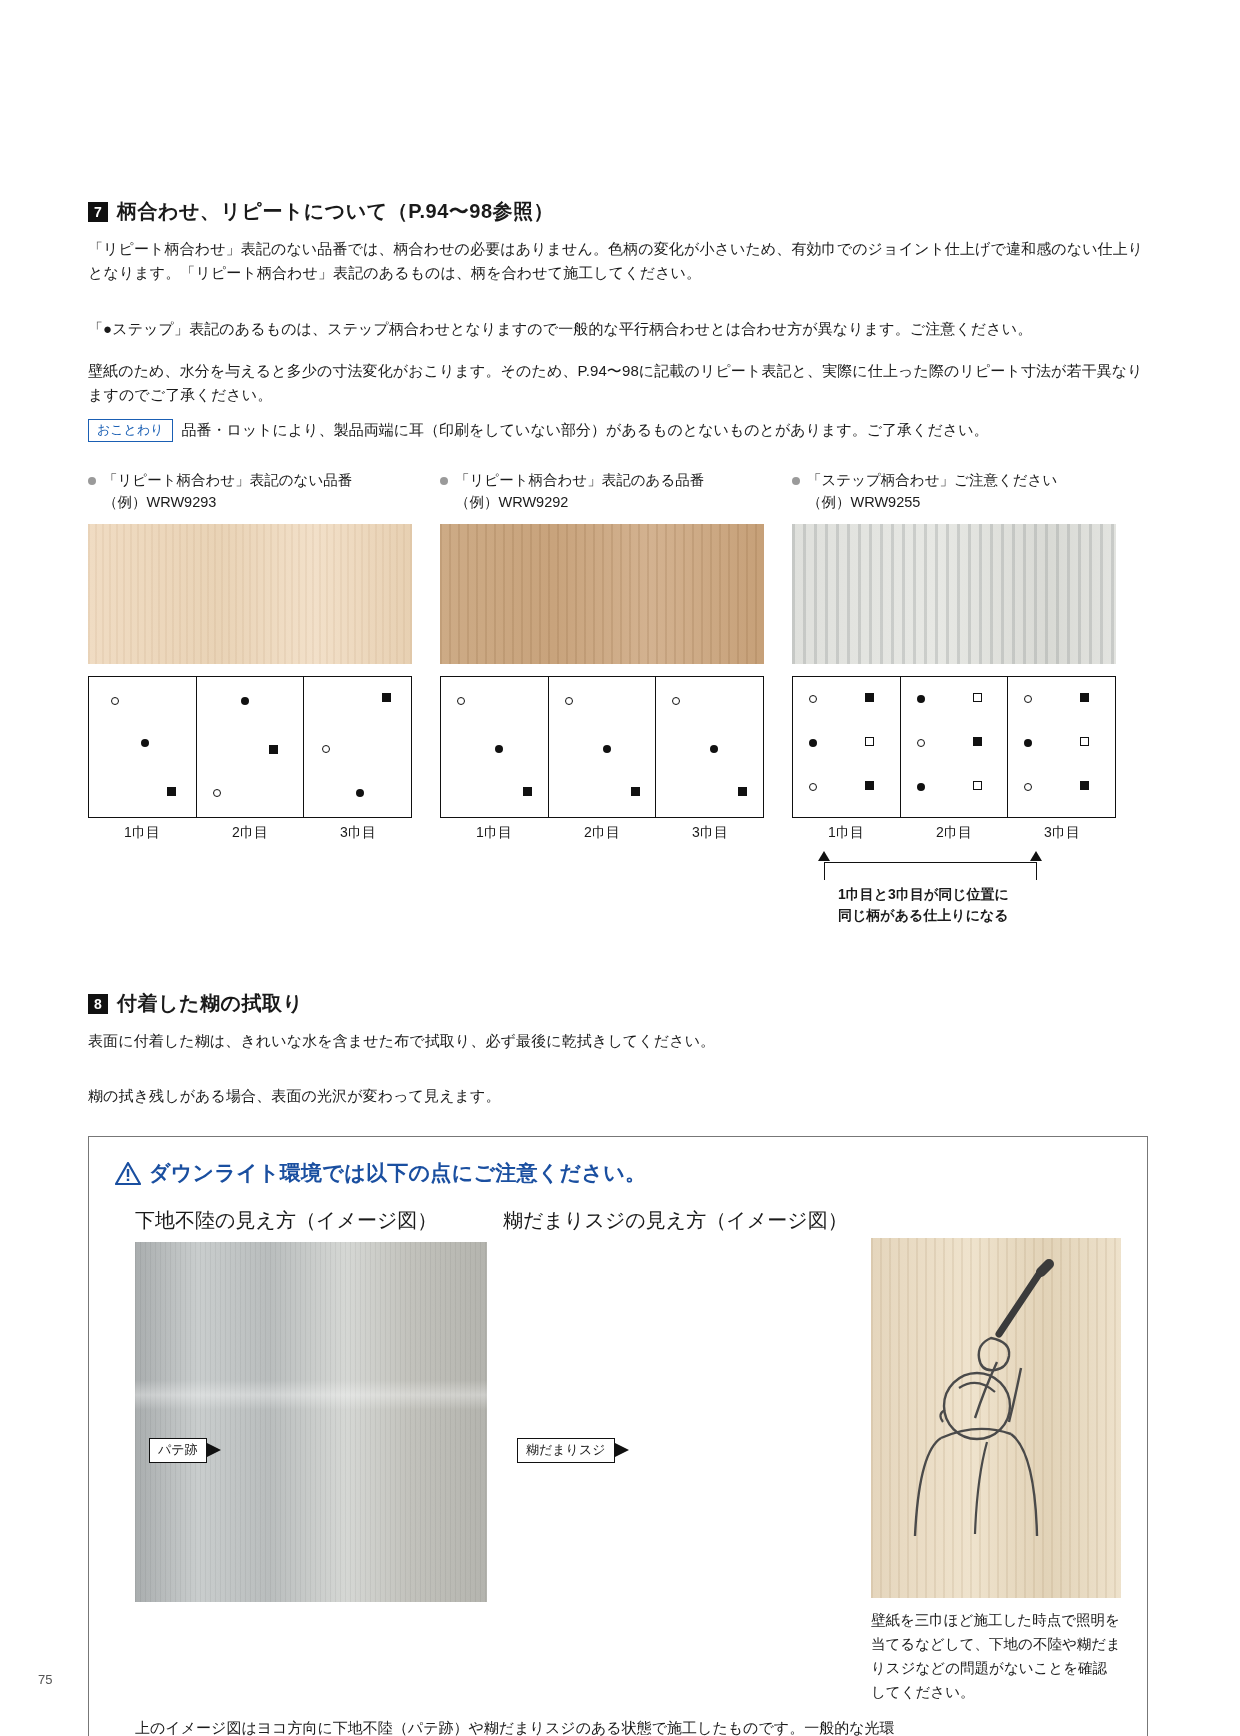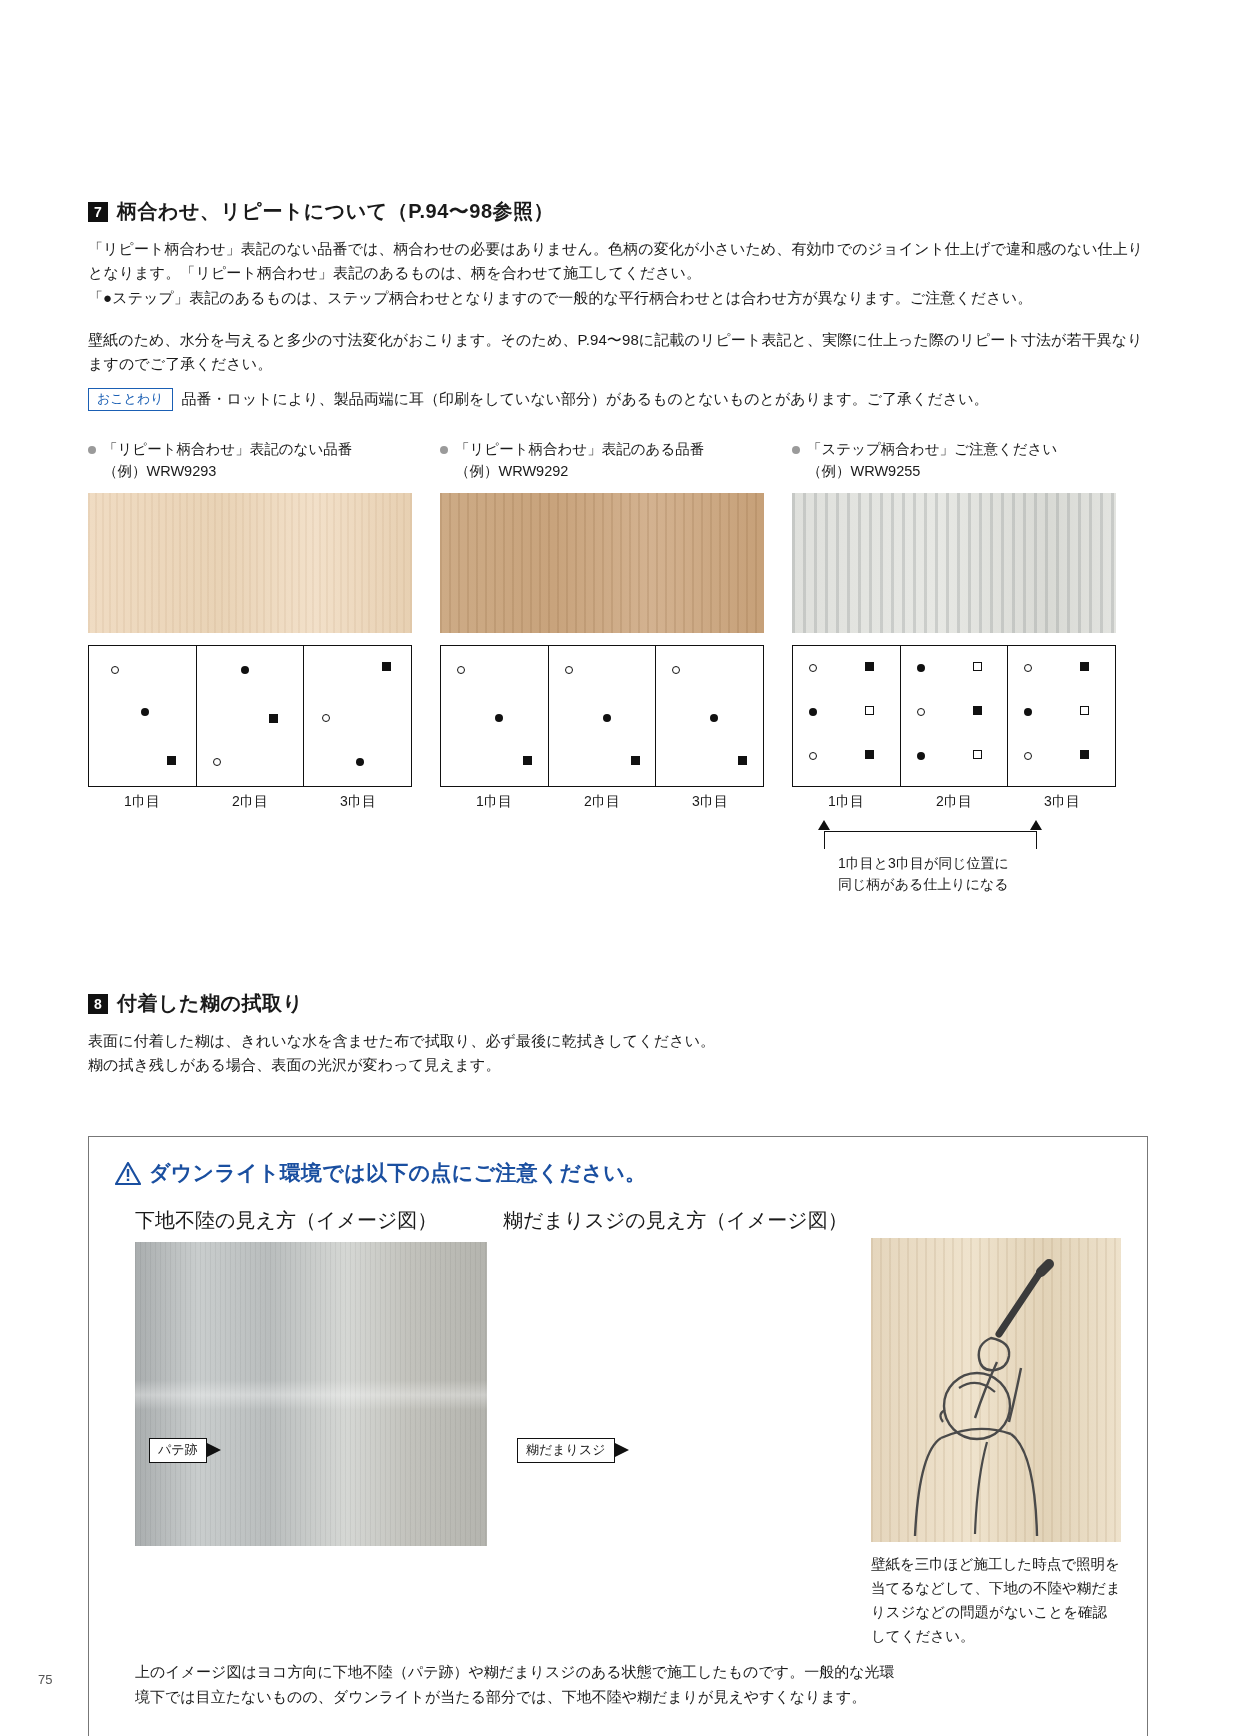--- a/index.html
+++ b/index.html
@@ -16,21 +16,21 @@
 
   
   .sec-head { display:flex; align-items:center; gap:9px; }
   .sec-num {
     width:20px; height:20px; background:#111; color:#fff;
     font-size:14px; line-height:20px; text-align:center; font-weight:bold;
     flex:0 0 auto;
   }
   .sec-title { font-size:20px; font-weight:bold; letter-spacing:0.5px; }
 
-  .body-text { font-size:15px; line-height:1.62; letter-spacing:0.1px; }
+  .body-text { font-size:15px; line-height:1.62; letter-spacing:0.1px;margin-top:31px; }
 
   
   .notice-row { display:flex; align-items:flex-start; gap:9px; margin-top:12px; }
   .notice-chip {
     border:1px solid #1a5fb4; color:#1a5fb4; font-size:13px;
     padding:2px 8px 3px; white-space:nowrap; line-height:1.2;
   }
   .notice-text { font-size:15px; line-height:1.5; }
 
   
@@ -59,21 +59,21 @@
   .mark { position:absolute; width:9px; height:9px; }
   .mark.filled-sq { background:#111; }
   .mark.filled-ci { background:#111; border-radius:50%; width:8px; height:8px; }
   .mark.open-ci { border:1.4px solid #111; border-radius:50%; width:8px; height:8px; background:#fff; }
   .mark.open-sq { border:1.4px solid #111; background:#fff; }
 
   .panel-labels { display:flex; margin-top:6px; }
   .panel-label { flex:1 1 0; text-align:center; font-size:14px; }
 
   
-  .step-note { margin-top:8px; position:relative; height:86px; }
+  .step-note { margin-top:8px; position:relative; height:86px;font-weight:bold; }
   .step-arrow-line { position:absolute; left:32px; top:12px; width:212px; height:1px; background:#111; }
   .step-arrow-l, .step-arrow-r {
     position:absolute; top:1px; width:0; height:0;
     border-left:6px solid transparent; border-right:6px solid transparent; border-bottom:10px solid #111;
   }
   .step-arrow-l { left:26px; }
   .step-arrow-r { left:238px; }
   .step-tick-l, .step-tick-r { position:absolute; top:12px; width:1px; height:18px; background:#111; }
   .step-tick-l { left:32px; }
   .step-tick-r { left:244px; }
@@ -88,21 +88,21 @@
   .warn-tri svg { display:block; }
   .caution-title { font-size:21px; font-weight:bold; color:#1a4fa0; letter-spacing:0.3px; }
   .caution-body { font-size:15px; line-height:1.62; margin-top:12px; padding-left:20px; }
 
   .img-row { display:flex; gap:16px; margin-top:20px; padding-left:20px; }
   .img-col-a { width:380px; }
   .img-col-b { width:380px; }
   .img-col-c { width:250px; }
   .img-cap { font-size:20px; margin-bottom:8px; }
 
-  .photo { position:relative; height:304px; overflow:hidden; }
+  .photo { position:relative; height:360px; overflow:hidden; }
   .photo-a { background:
       repeating-linear-gradient(90deg, rgba(0,0,0,0.05) 0 1px, rgba(255,255,255,0) 1px 5px),
       linear-gradient(90deg,#a9adae 0%, #c9cdcd 18%, #b9bdbd 38%, #d5d7d4 60%, #c2c2bc 78%, #b4b4ae 100%); }
   .photo-a::after {
     content:""; position:absolute; left:0; right:0; top:138px; height:30px;
     background:linear-gradient(180deg, rgba(255,255,255,0.0), rgba(255,255,255,0.35), rgba(255,255,255,0.0));
   }
   .photo-b { background:
       repeating-linear-gradient(90deg, rgba(70,35,10,0.10) 0 2px, rgba(255,255,255,0) 2px 8px),
       linear-gradient(90deg,#7a4426 0%, #8d5431 25%, #a9estretch 0%, #a96b43 55%, #b2764c 75%, #9d6139 100%); }

